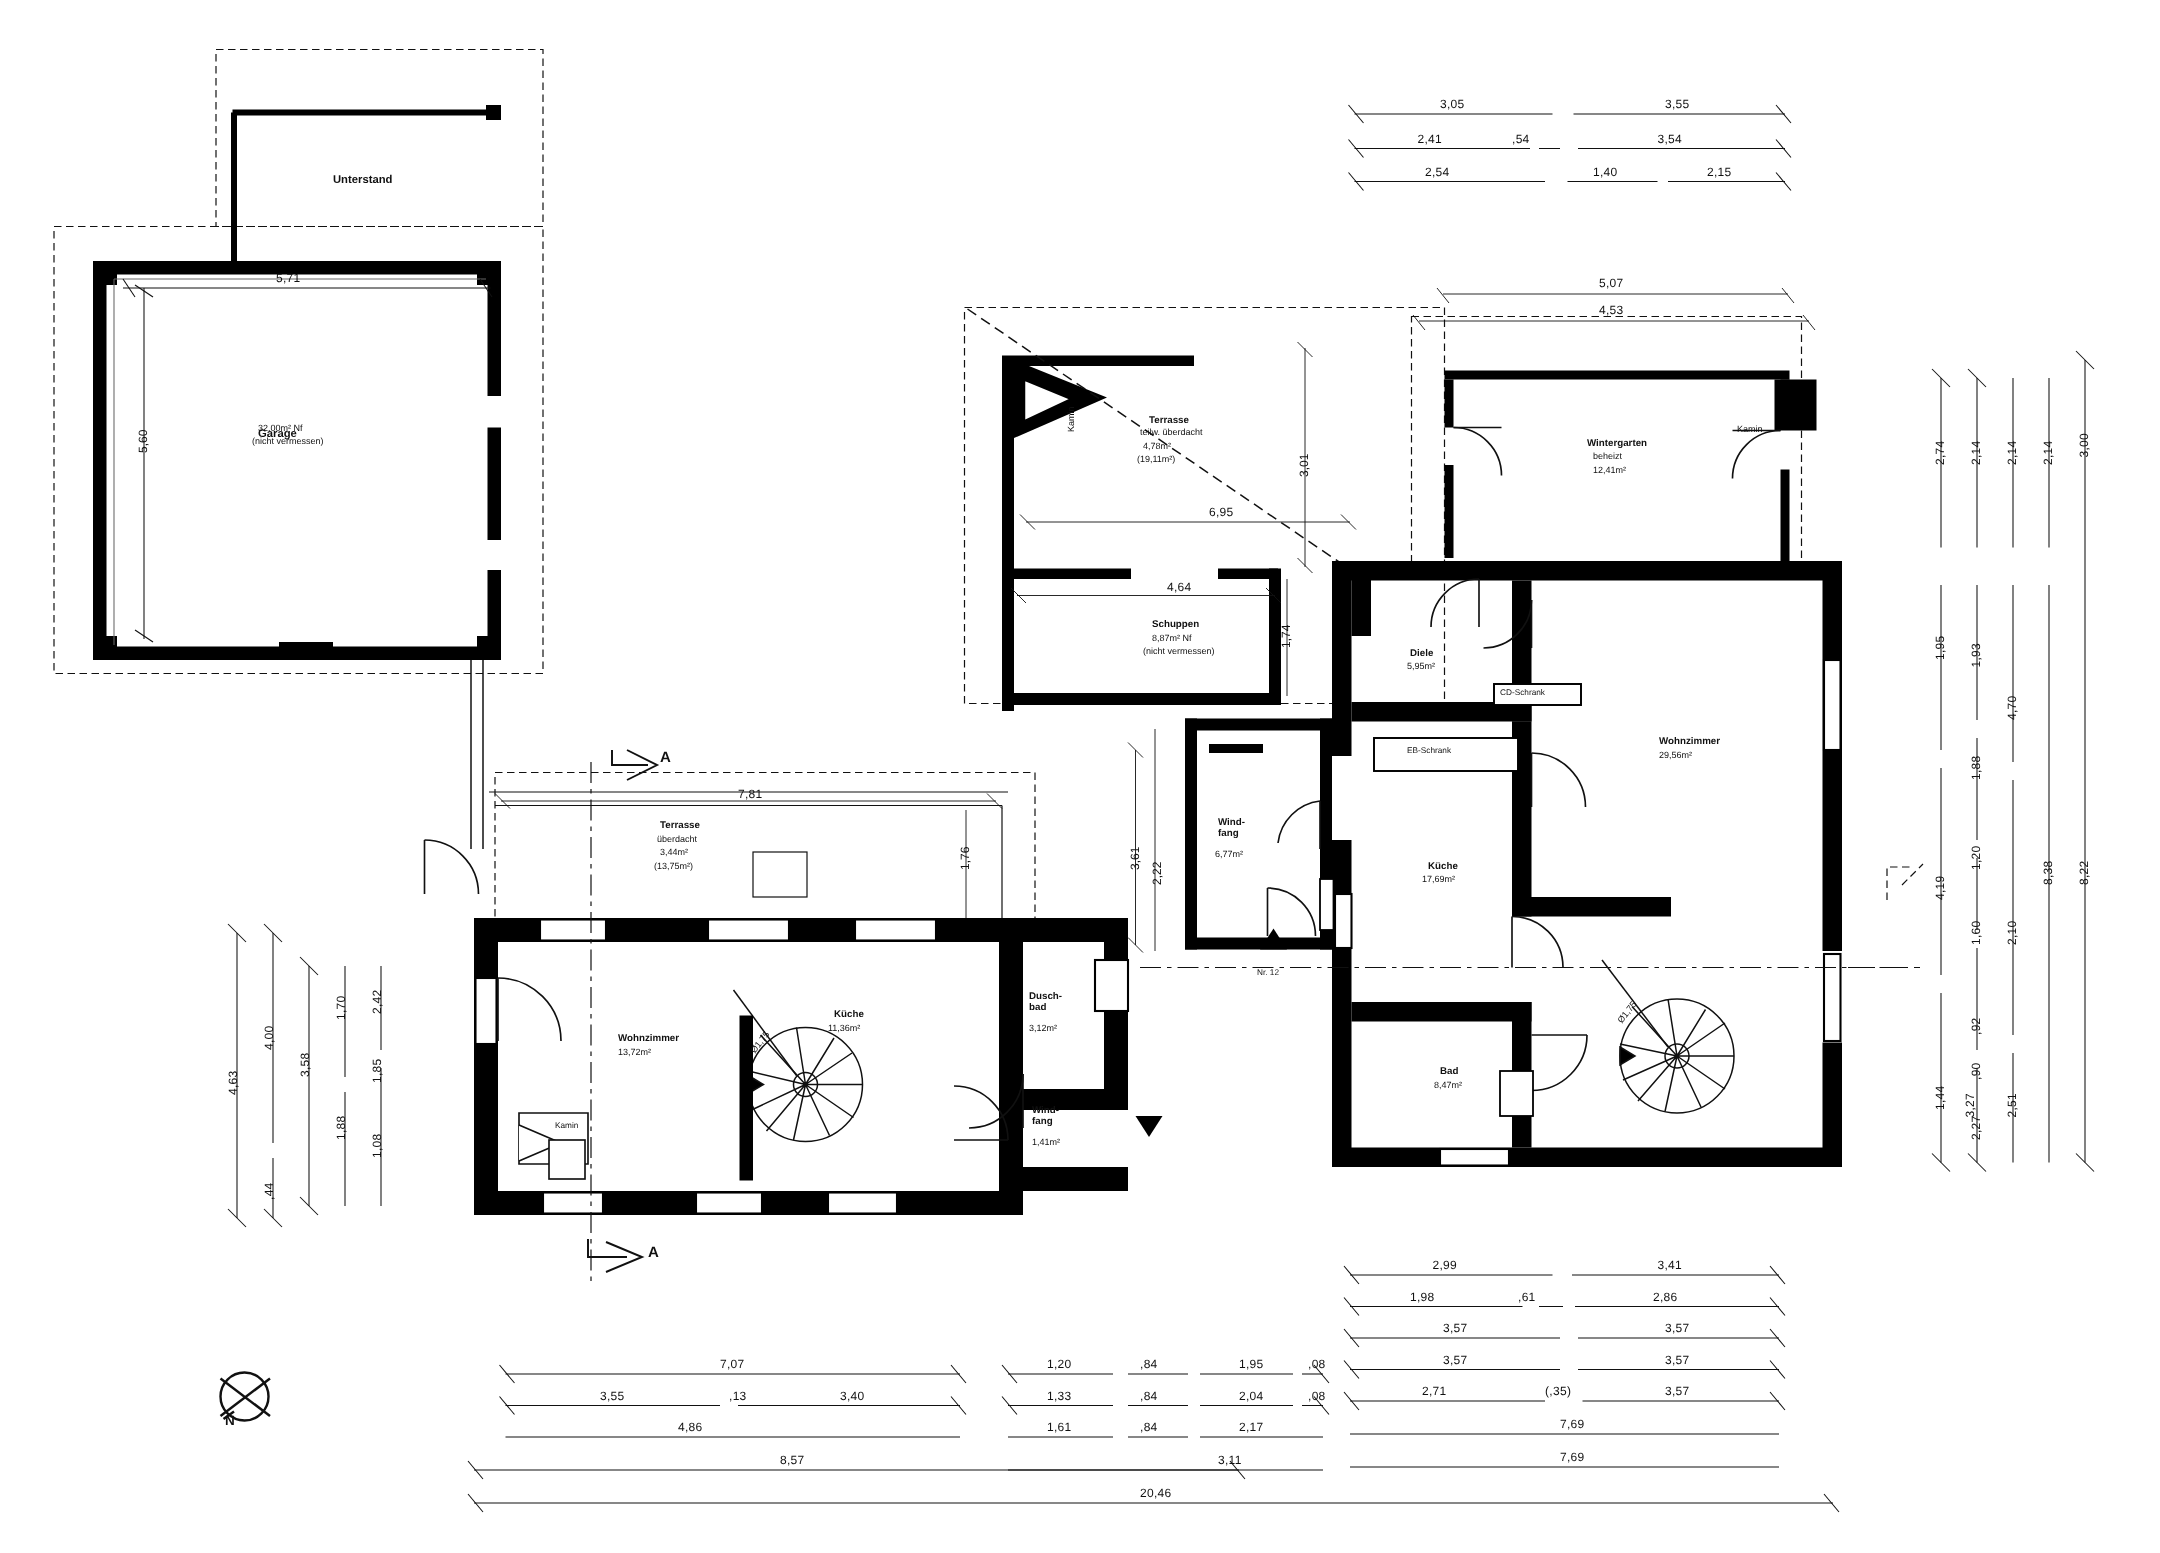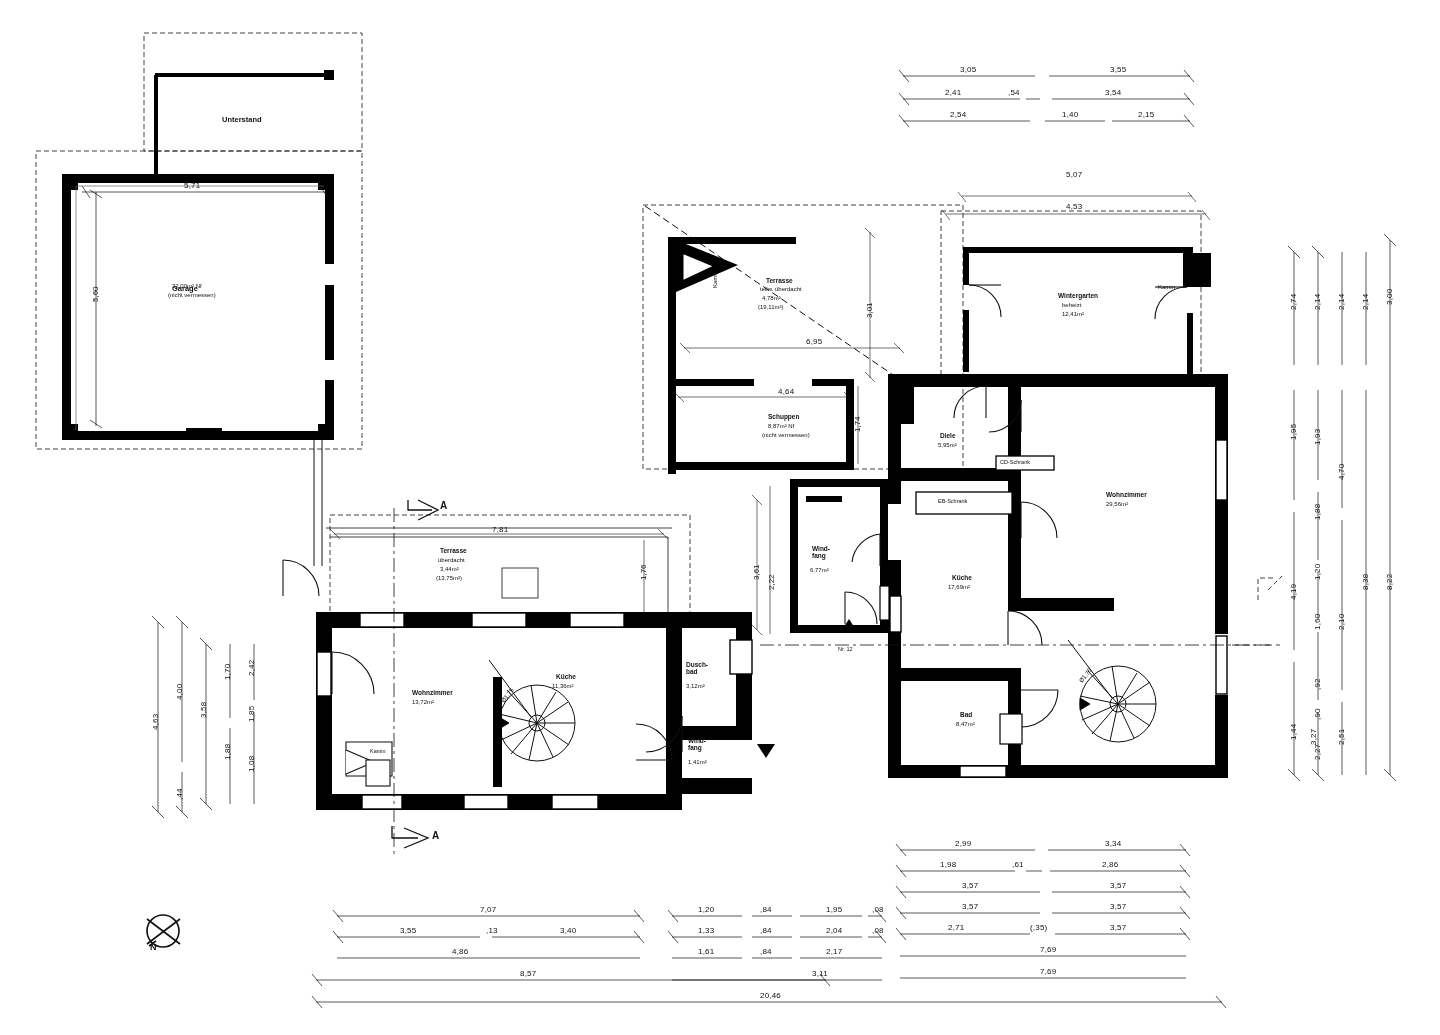--- a/index.html
+++ b/index.html
@@ -443,21 +443,21 @@
 <div class="lbl dim" style="left:806px;top:338px;">6,95</div>
 <div class="lbl dimv" style="left:866px;top:318px;">3,01</div>
 <div class="lbl dim" style="left:778px;top:388px;">4,64</div>
 <div class="lbl dimv" style="left:854px;top:432px;">1,74</div>
 <div class="lbl dimv" style="left:753px;top:580px;">3,61</div>
 <div class="lbl dimv" style="left:768px;top:590px;">2,22</div>
 
 <div class="lbl roomsm" style="left:1058px;top:292px;">Wintergarten</div>
 <div class="lbl tiny" style="left:1062px;top:302px;">beheizt</div>
 <div class="lbl tiny" style="left:1062px;top:311px;">12,41m²</div>
-<div class="lbl dim" style="left:1066px;top:171px;">5,07</div>
+<div class="lbl dim" style="left:1066px;top:185px;">5,07</div>
 <div class="lbl dim" style="left:1066px;top:203px;">4,53</div>
 <div class="lbl tiny" style="left:1158px;top:284px;">Kamin</div>
 
 <div class="lbl roomsm" style="left:940px;top:432px;">Diele</div>
 <div class="lbl tiny" style="left:938px;top:442px;">5,95m²</div>
 <div class="lbl roomsm" style="left:1106px;top:491px;">Wohnzimmer</div>
 <div class="lbl tiny" style="left:1106px;top:501px;">29,56m²</div>
 <div class="lbl roomsm" style="left:952px;top:574px;">Küche</div>
 <div class="lbl tiny" style="left:948px;top:584px;">17,69m²</div>
 <div class="lbl roomsm" style="left:960px;top:711px;">Bad</div>
@@ -496,21 +496,21 @@
 <div id="dimnums">
     <div class="lbl dim" style="left: 960px; top: 66px;">3,05</div>
     <div class="lbl dim" style="left: 1110px; top: 66px;">3,55</div>
     <div class="lbl dim" style="left: 945px; top: 89px;">2,41</div>
     <div class="lbl dim" style="left: 1008px; top: 89px;">,54</div>
     <div class="lbl dim" style="left: 1105px; top: 89px;">3,54</div>
     <div class="lbl dim" style="left: 950px; top: 111px;">2,54</div>
     <div class="lbl dim" style="left: 1062px; top: 111px;">1,40</div>
     <div class="lbl dim" style="left: 1138px; top: 111px;">2,15</div>
     <div class="lbl dim" style="left: 955px; top: 840px;">2,99</div>
-    <div class="lbl dim" style="left: 1105px; top: 840px;">3,34</div>
+    <div class="lbl dim" style="left: 1105px; top: 840px;">3,41</div>
     <div class="lbl dim" style="left: 940px; top: 861px;">1,98</div>
     <div class="lbl dim" style="left: 1012px; top: 861px;">,61</div>
     <div class="lbl dim" style="left: 1102px; top: 861px;">2,86</div>
     <div class="lbl dim" style="left: 962px; top: 882px;">3,57</div>
     <div class="lbl dim" style="left: 1110px; top: 882px;">3,57</div>
     <div class="lbl dim" style="left: 962px; top: 903px;">3,57</div>
     <div class="lbl dim" style="left: 1110px; top: 903px;">3,57</div>
     <div class="lbl dim" style="left: 948px; top: 924px; text-align: center;">2,71</div>
     <div class="lbl dim" style="left: 1030px; top: 924px;">(,35)</div>
     <div class="lbl dim" style="left: 1110px; top: 924px;">3,57</div>

